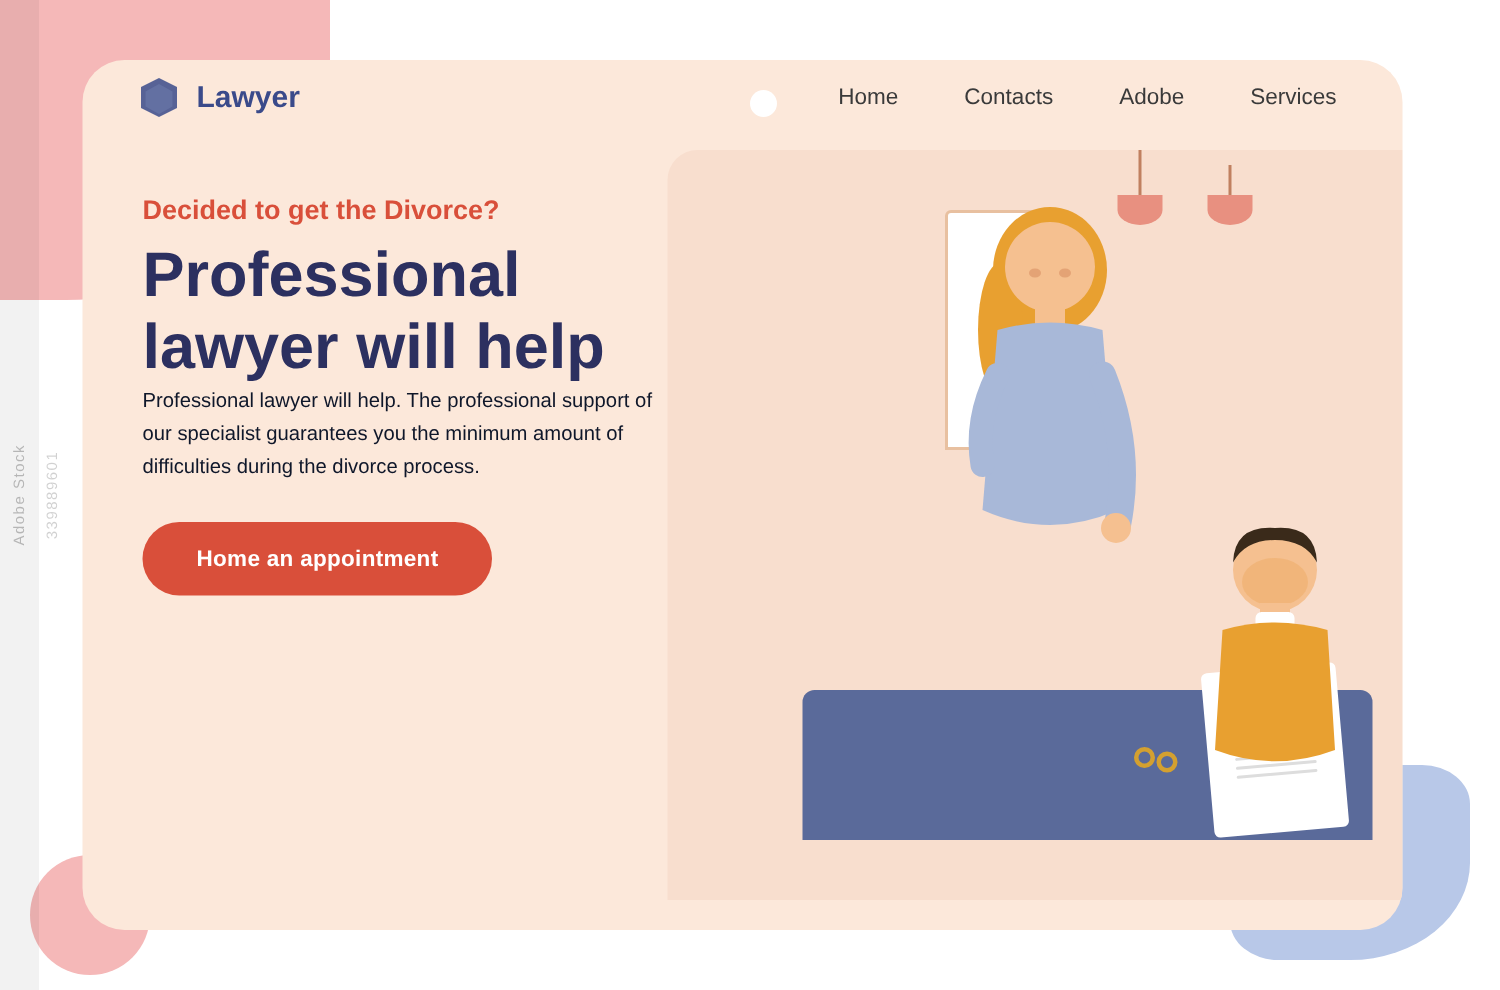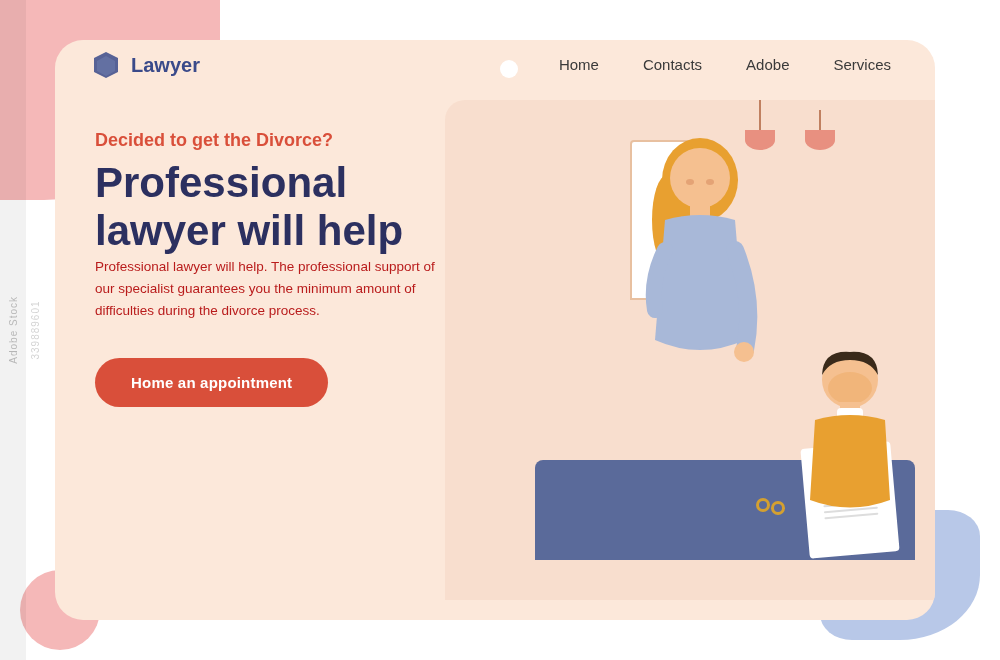--- a/index.html
+++ b/index.html
@@ -103,25 +103,25 @@
       margin-bottom: 8px;
     }
     .hero-title {
       color: #2c3060;
       font-size: 42px;
       font-weight: 800;
       line-height: 1.15;
       max-width: 380px;
     }
     .hero-desc {
-      color: #b91c1c;
+      color: #0f172a;
       font-size: 13.5px;
       line-height: 1.65;
       max-width: 340px;
-      margin-bottom: 36px;
+      margin-bottom: 26px;
     }
     .cta-button {
       display: inline-block;
       background: #d94f3a;
       color: #fff;
       font-size: 15px;
       font-weight: 600;
       padding: 16px 36px;
       border-radius: 30px;
       border: none;

